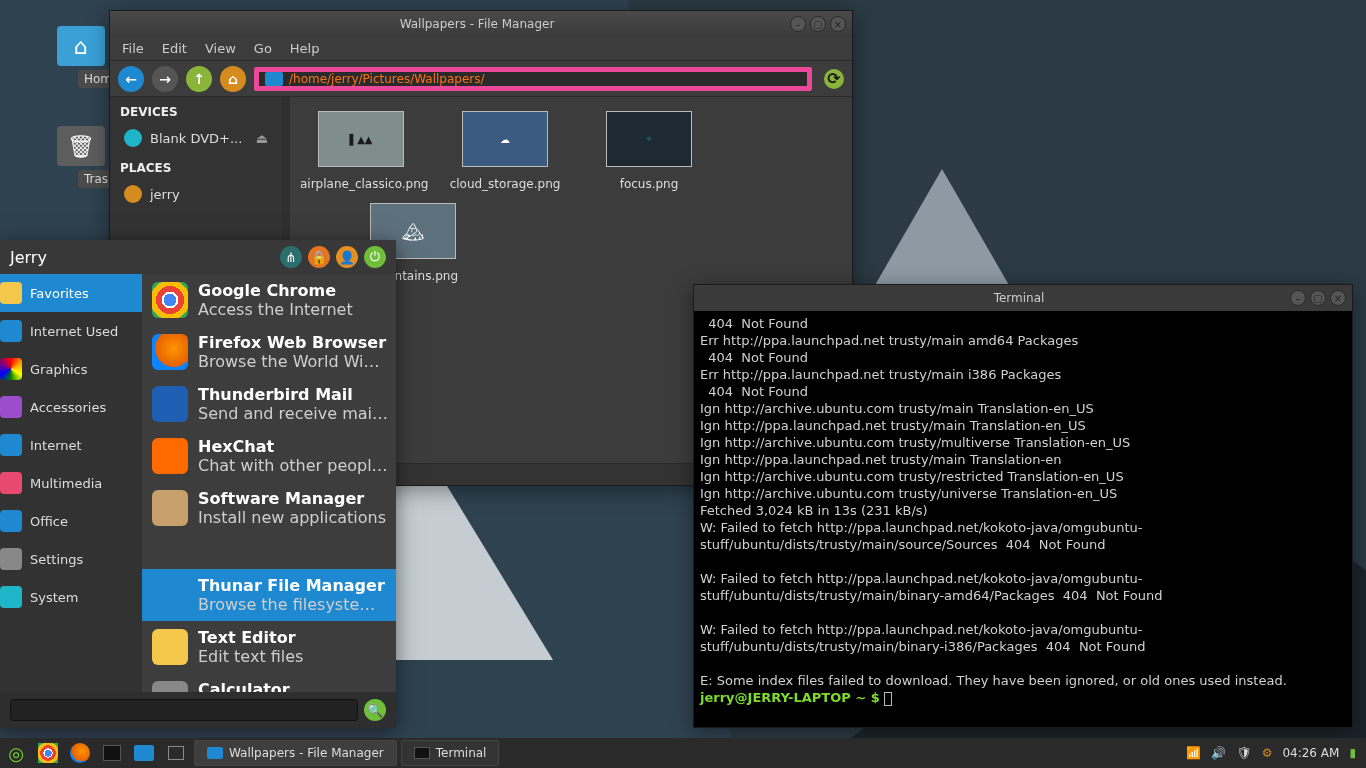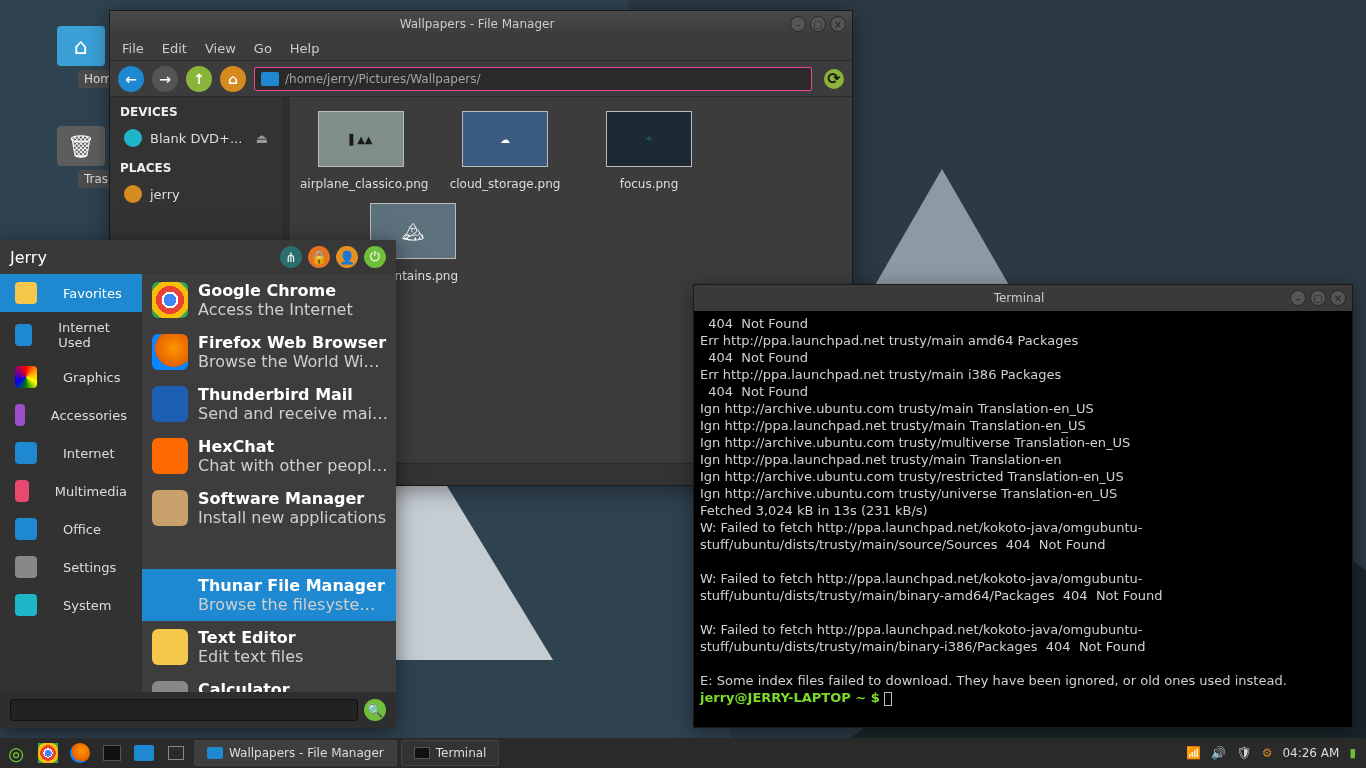--- a/index.html
+++ b/index.html
@@ -26,21 +26,21 @@
 .titlebar .title { flex:1; text-align:center; }
 .winctrls { display:flex; gap:4px; }
 .winctrls .wc { width:16px;height:16px;border-radius:8px;background:#555;border:1px solid #2a2a2a; display:flex;align-items:center;justify-content:center;font-size:10px;color:#222; }
 
 
 .fm { left:109px; top:10px; width:744px; height:476px; }
 .fm-menu { height:24px; display:flex; align-items:center; gap:18px; padding:0 12px; color:#ccc; font-size:13px; background:#3c3c3c; border-bottom:1px solid #2a2a2a; }
 .fm-toolbar { height:36px; display:flex; align-items:center; gap:8px; padding:0 8px; background:#3c3c3c; border-bottom:1px solid #2a2a2a; }
 .nav-btn { width:26px;height:26px;border-radius:13px;display:flex;align-items:center;justify-content:center;font-weight:bold;color:#fff;font-size:14px; }
 .nb-blue{background:#1e88d0;} .nb-grey{background:#555;} .nb-green{background:#8bb43b;} .nb-orange{background:#d68b1e;}
-.pathbar { flex:1; height:24px; background:#2a2a2a; border:1px solid #ec4899; border-radius:2px; display:flex; align-items:center; padding:0 6px; color:#a3a3a3; font-size:12px; }
+.pathbar { flex:1; height:24px; background:#2a2a2a; border:5px solid #ec4899; border-radius:2px; display:flex; align-items:center; padding:0 6px; color:#f97316; font-size:12px; }
 .pathbar .foldicon { width:18px;height:14px;background:#1e88d0;border-radius:2px;margin-right:6px; }
 .reload { width:20px;height:20px;border-radius:10px;background:#8bb43b;display:flex;align-items:center;justify-content:center;color:#1a1a1a;font-weight:bold;margin-left:4px; }
 .fm-body { display:flex; height:calc(100% - 26px - 24px - 36px - 22px); }
 .fm-side { width:172px; background:#333; color:#ddd; font-size:13px; overflow:hidden; }
 .fm-side .section { padding:8px 10px 4px; font-weight:bold; color:#eee; font-size:12px; }
 .fm-side .sitem { display:flex;align-items:center;gap:8px;padding:6px 14px; cursor:default; }
 .fm-side .sicon { width:18px;height:18px;border-radius:9px; }
 .fm-content { flex:1; background:#3c3c3c; padding:14px 10px; display:flex; flex-wrap:wrap; align-content:flex-start; gap:6px 22px; }
 .thumb { width:122px; text-align:center; color:#ddd; font-size:12px; }
 .thumb .tbox { width:86px;height:56px;margin:0 auto 10px;border:1px solid #bbb;background:#5d717d;display:flex;align-items:center;justify-content:center;color:#1a1a1a;font-size:10px; }
@@ -56,21 +56,21 @@
 .term-body .cursor { display:inline-block;width:8px;height:14px;border:1px solid #bbb; vertical-align:middle; }
 
 
 .menu { position:absolute; left:0; top:240px; width:396px; height:488px; background:#383838; color:#ddd; box-shadow:0 4px 20px rgba(0,0,0,.5); font-size:13px; }
 .menu-head { height:34px; display:flex;align-items:center;justify-content:space-between;padding:0 10px; color:#eee; }
 .menu-head .actions { display:flex;gap:6px; }
 .menu-head .a { width:22px;height:22px;border-radius:11px;display:flex;align-items:center;justify-content:center;font-size:13px;color:#fff; }
 .a.net{background:#2a6e6e;} .a.lock{background:#e57322;} .a.user{background:#e59122;} .a.logout{background:#6fbf3a;}
 .menu-body { display:flex; height:calc(100% - 34px - 36px); }
 .menu-cats { width:142px; background:#323232; }
-.menu-cats .cat { display:flex;align-items:center;gap:26px;padding:8px 15px;cursor:default; }
+.menu-cats .cat { display:flex;align-items:center;gap:8px;padding:8px 0;cursor:default; }
 .menu-cats .cat.active { background:#1e88d0; color:#fff; }
 .menu-cats .cicon { width:22px;height:22px;border-radius:4px;display:inline-block; }
 .menu-apps { flex:1; background:#3d3d3d; overflow:hidden; }
 .menu-apps .app { display:flex;align-items:center;gap:10px;padding:7px 10px; }
 .menu-apps .app.sel { background:#1e88d0;margin-top:35px; }
 .menu-apps .aicon { width:36px;height:36px;border-radius:6px;flex-shrink:0; }
 .menu-apps .app .name { color:#fff; font-weight:bold; font-size:16px; }
 .menu-apps .app .desc { color:#cfcfcf; font-size:16px; white-space:nowrap;overflow:hidden;text-overflow:ellipsis; max-width:190px; }
 .menu-search { height:36px;background:#2e2e2e;display:flex;align-items:center;justify-content:flex-end;padding:0 10px; }
 .menu-search .sbox { flex:1;height:22px;background:#222;border:1px solid #111;border-radius:3px; }

